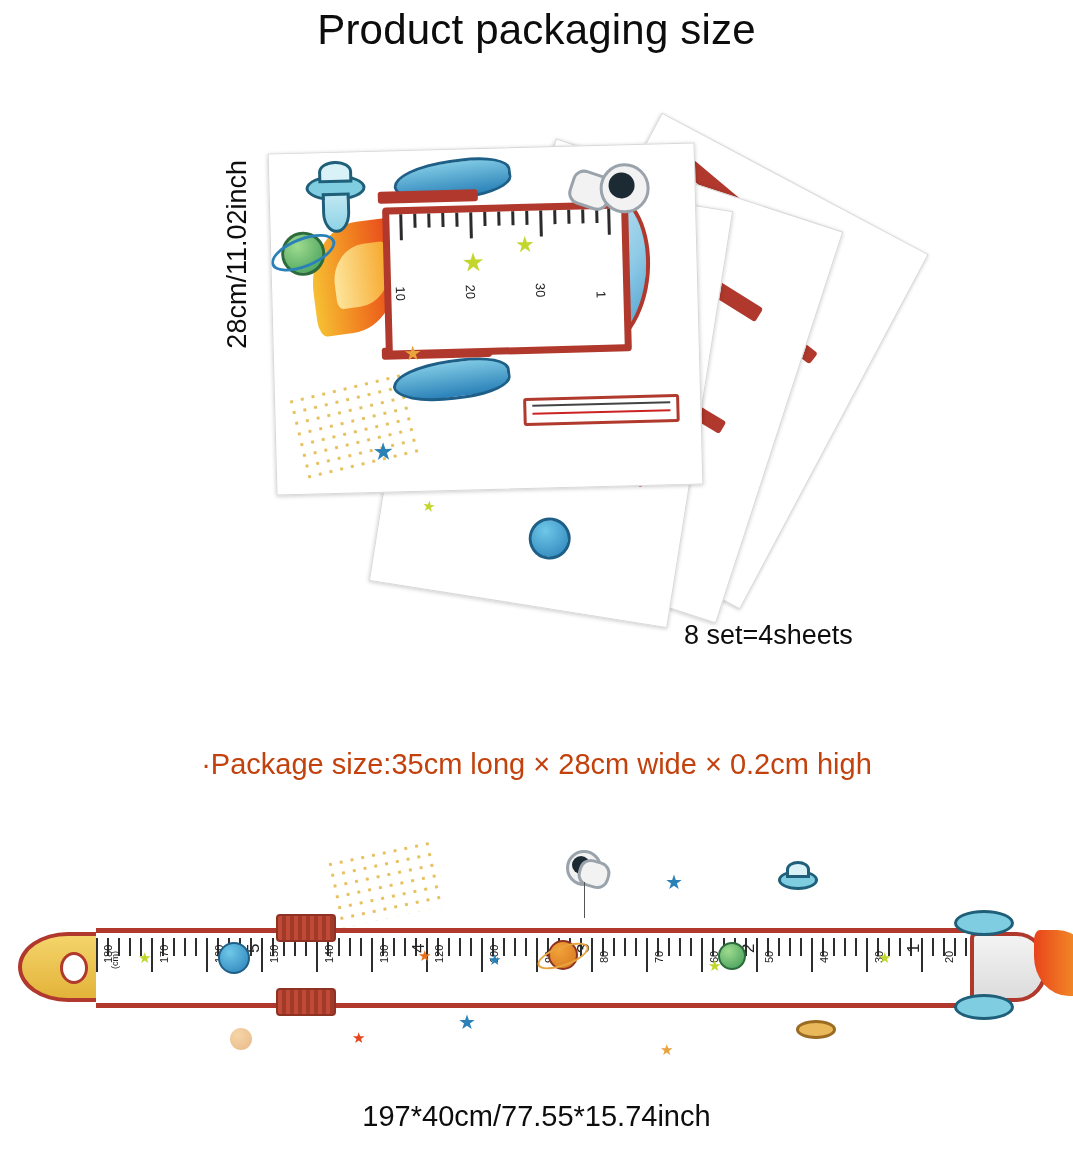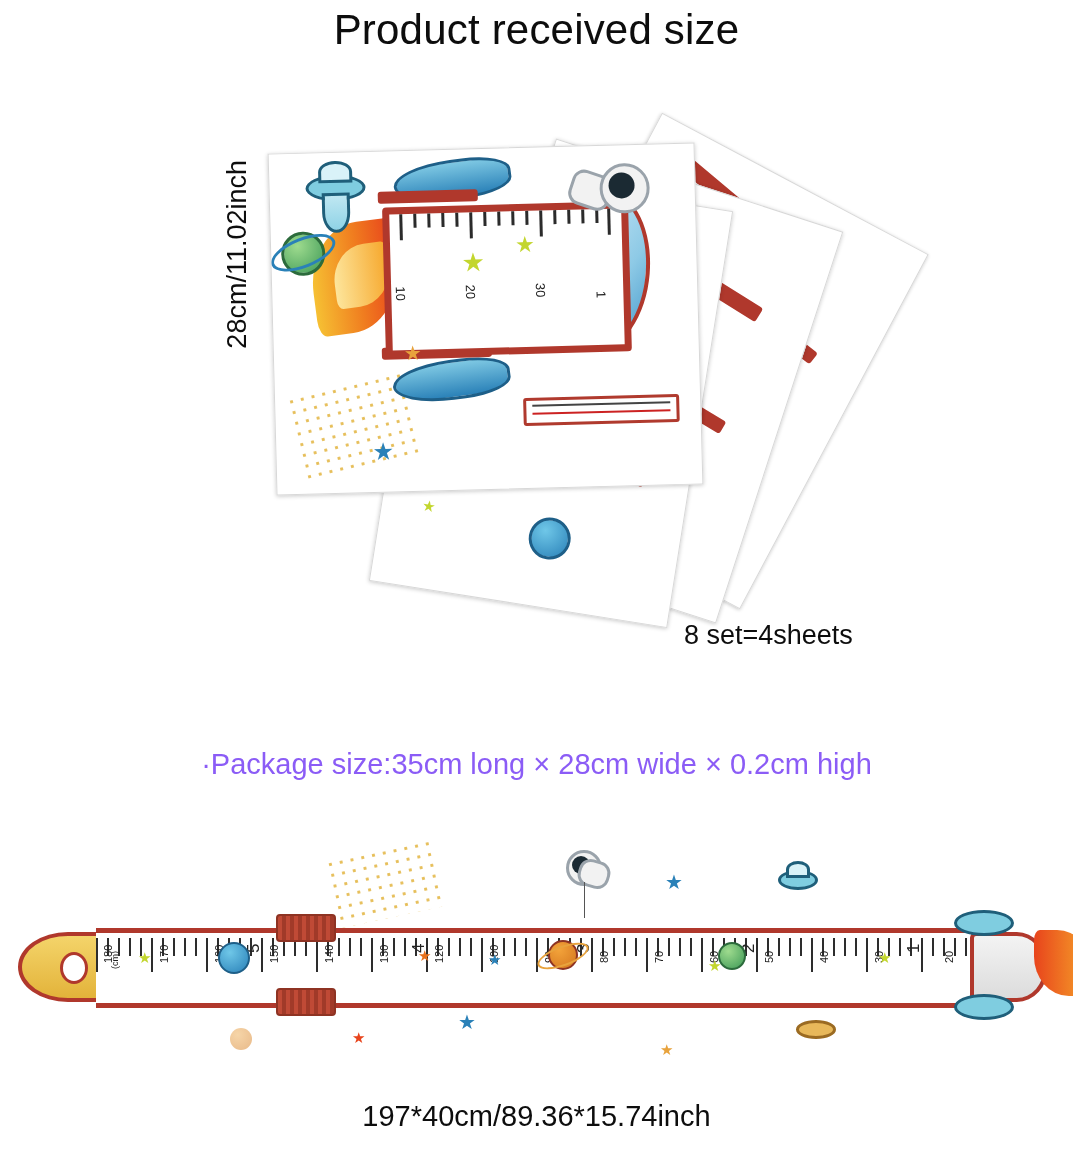--- a/index.html
+++ b/index.html
@@ -68,21 +68,21 @@
     font-size: 29px;
     color: #0d0d0d;
   }
   .pack-line2 {
     position: absolute;
     top: 748px;
     left: 0;
     width: 1073px;
     text-align: center;
     font-size: 29px;
-    color: #8b5cf6;
+    color: #c2410c;
   }
   .bottom-dim {
     position: absolute;
     top: 1100px;
     left: 0;
     width: 1073px;
     text-align: center;
     font-size: 29px;
     color: #0d0d0d;
   }
@@ -335,21 +335,21 @@
     position: absolute;
     width: 1px;
     background: #555;
   }
 </style>
 </head>
 <body>
 
 <div class="page">
 
-  <div class="title">Product received size</div>
+  <div class="title">Product packaging size</div>
 
 
   <div class="dim-left">28cm/11.02inch</div>
 
   <div class="sheet-stack">
 
     <div class="sheet sheet-4">
       <div style="position:absolute;left:20px;top:40px;width:190px;height:16px;background:#b0382c;border-radius:3px;transform:rotate(12deg);"></div>
       <div style="position:absolute;left:40px;top:120px;width:210px;height:14px;background:#b0382c;border-radius:3px;transform:rotate(10deg);"></div>
       <div class="planet" style="left:150px;top:200px;width:46px;height:46px;background:radial-gradient(circle at 35% 30%,#f3a33a,#d4761f);border:3px solid #8e3323;"></div>
@@ -589,14 +589,14 @@
       <div class="sm-star" style="left:860px;top:22px;color:#c3d62e;">★</div>
     </div>
 
     <div class="planet" style="left:230px;top:198px;width:22px;height:22px;background:radial-gradient(circle at 35% 30%,#f0b96e,#d98b3a);opacity:.6;"></div>
     <div class="sm-star" style="left:352px;top:200px;color:#e8441c;">★</div>
     <div class="sm-star" style="left:458px;top:182px;color:#2a81b8;font-size:20px;">★</div>
     <div class="sm-star" style="left:660px;top:212px;color:#e8a33d;">★</div>
     <div class="ufo-body" style="left:796px;top:190px;width:34px;height:13px;background:#e8b85a;border-color:#9b6b22;"></div>
   </div>
 
-  <div class="bottom-dim">197*40cm/89.36*15.74inch</div>
+  <div class="bottom-dim">197*40cm/77.55*15.74inch</div>
 </div>
 
 </body></html>

